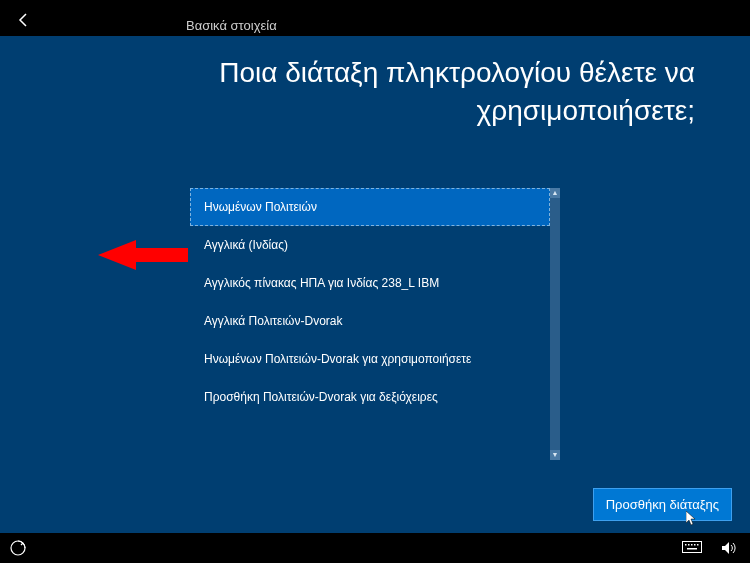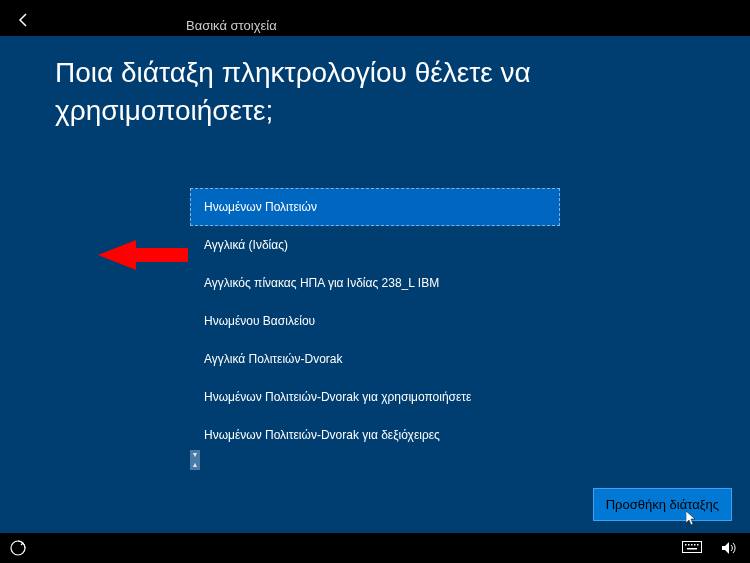--- a/index.html
+++ b/index.html
@@ -43,31 +43,30 @@
       background: #003e71;
       display: flex;
       flex-direction: column;
       align-items: center;
       padding-top: 18px;
     }
     .heading {
       color: #fff;
       font-weight: 300;
       font-size: 28px;
-      text-align: left;
+      text-align: right;
       line-height: 1.35;
       max-width: 640px;
     }
     .list-wrap {
       position: relative;
       margin-top: 58px;
       width: 370px;
       height: 272px;
       display: flex;
-      flex-direction: column;
     }
     .list {
       flex: 1;
       overflow: hidden;
     }
     .list-item {
       color: #fff;
       font-size: 12px;
       padding: 12px 14px;
       cursor: pointer;
@@ -100,21 +99,21 @@
       left: 98px;
       top: 202px;
       pointer-events: none;
     }
     .primary-btn {
       position: absolute;
       right: 18px;
       bottom: 12px;
       background: #0078d4;
       border: 1px solid #3ea0ef;
-      color: #000000;
+      color: #ffffff;
       font-size: 13px;
       padding: 8px 12px;
       cursor: pointer;
     }
     .cursor-overlay {
       position: absolute;
       right: 52px;
       bottom: 3px;
       color: #fff;
       font-size: 14px;
@@ -157,24 +156,23 @@
     <svg width="90" height="34" viewBox="0 0 90 34">
       <polygon points="0,17 38,2 38,10 90,10 90,24 38,24 38,32" fill="#ff0000"></polygon>
     </svg>
   </div>
 
   <div class="list-wrap">
     <div class="list" id="layout-list">
         <div class="list-item selected"><span>Ηνωμένων Πολιτειών</span></div>
         <div class="list-item"><span>Αγγλικά (Ινδίας)</span></div>
         <div class="list-item"><span>Αγγλικός πίνακας ΗΠΑ για Ινδίας 238_L IBM</span></div>
-        <div class="list-item"><span>Ηνωμένου Βασιλείου</span></div>
         <div class="list-item"><span>Αγγλικά Πολιτειών-Dvorak</span></div>
         <div class="list-item"><span>Ηνωμένων Πολιτειών-Dvorak για χρησιμοποιήσετε</span></div>
-        <div class="list-item"><span>Ηνωμένων Πολιτειών-Dvorak για δεξιόχειρες</span></div>
+        <div class="list-item"><span>Προσθήκη Πολιτειών-Dvorak για δεξιόχειρες</span></div>
       </div>
     <div class="scrollbar">
       <div class="sb-arrow up">▲</div>
       <div class="sb-arrow down">▼</div>
     </div>
   </div>
 
   <button class="primary-btn">
     <span>Προσθήκη διάταξης</span>
   </button>

